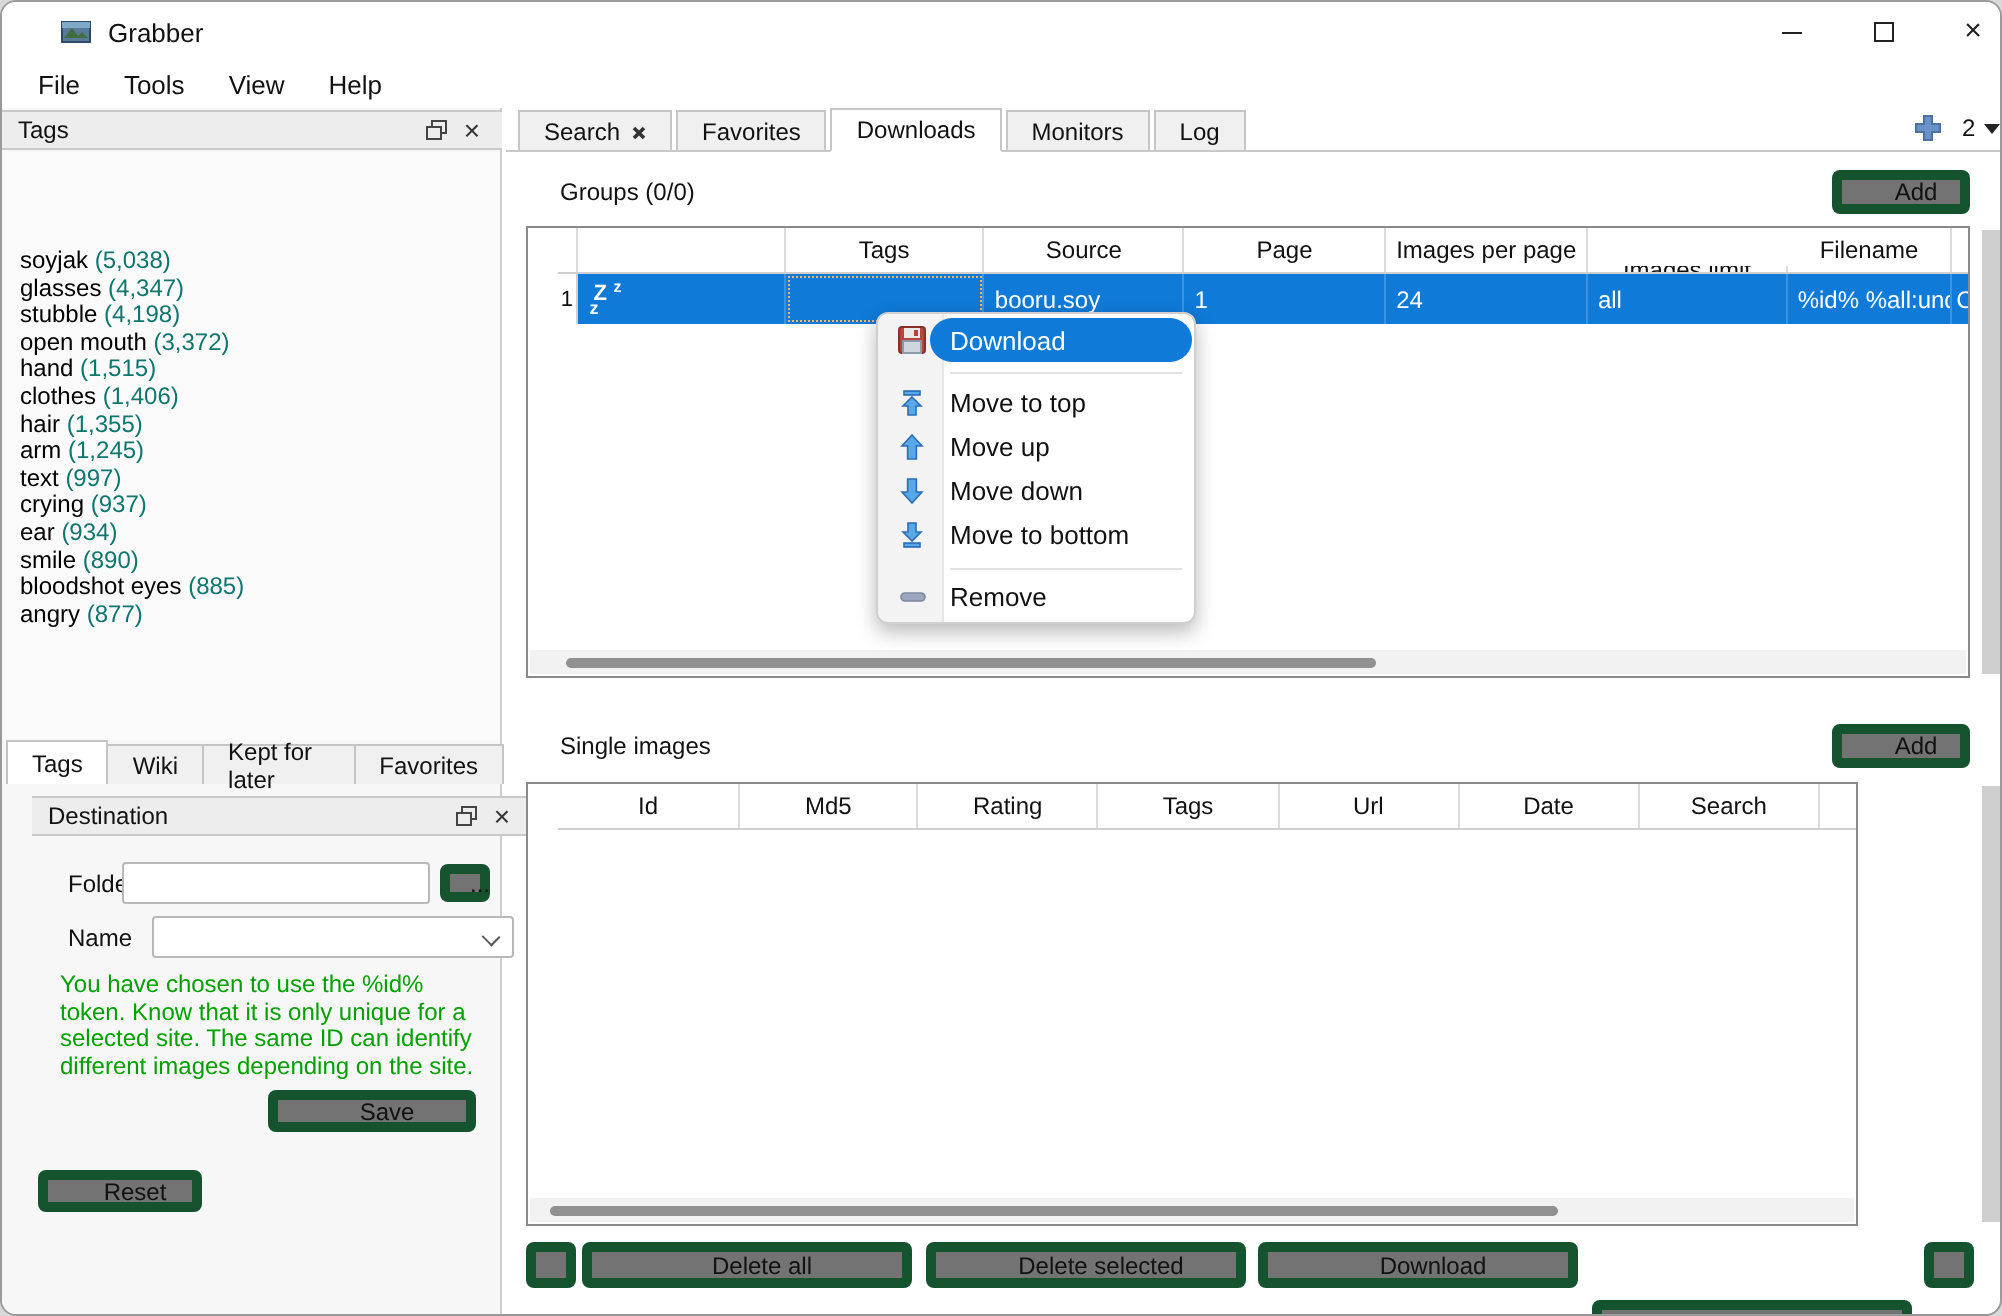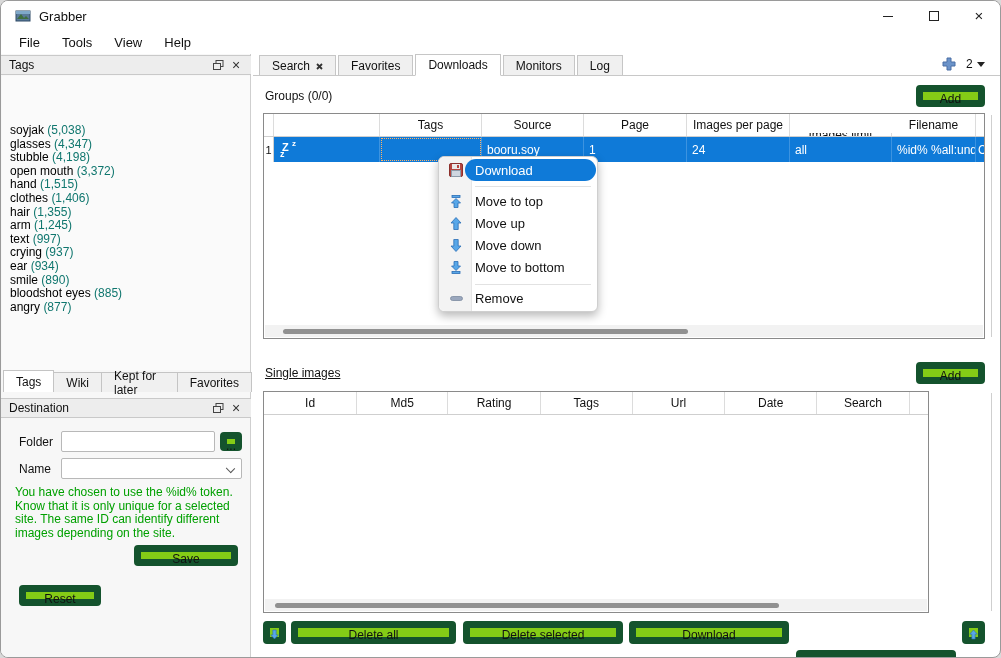--- a/index.html
+++ b/index.html
@@ -1,20 +1,20 @@
 <!DOCTYPE html>
 <html><head>
 <meta charset="utf-8">
 <style>
   * { margin:0; padding:0; box-sizing:border-box; }
   html,body { background:#d9d9d9; }
   body { font-family:"Liberation Sans", sans-serif; font-size:12px; color:#111; }
   #window { position:relative; width:1001px; height:658px; background:#fff;
             border:1px solid #9a9a9a; border-radius:8px; overflow:hidden; }
-  .abs { position:absolute; }
+  .abs { position:absolute;padding-left:15px; }
 
   
   .titlebar { left:0; top:0; width:1001px; height:30px; background:#fff; }
   .app-title { left:38px; top:8px; font-size:13px; }
   .winbtn { width:30px; height:22px; top:4px; display:flex; align-items:center; justify-content:center; cursor:default; }
   .min-glyph { width:10px; height:1px; background:#222; display:inline-block; }
   .max-glyph { width:10px; height:10px; border:1px solid #222; display:inline-block; }
   .close-glyph { font-size:15px; line-height:10px; color:#222; }
 
   
@@ -34,22 +34,22 @@
 
   .left-tabbar { left:0; top:316px; width:250px; height:22px; display:flex; align-items:flex-end; padding-left:2px; }
   .ltab { height:20px; padding:0 12px; display:flex; align-items:center; font-size:12px;
           background:#f0f0f0; border:1px solid #c4c4c4; border-bottom:none; margin-right:-1px; }
   .ltab.active { background:#fff; height:22px; position:relative; z-index:2; }
 
   .dest-header-wrap { left:0; top:344px; width:250px; }
   .dest-content { left:0; top:365px; width:250px; }
   .form-label { font-size:12px; color:#111; }
   .text-input { background:#fff; border:1px solid #b8b8b8; border-radius:2px; height:21px; font-size:12px; padding:0 4px; }
-  .btn { background:#84cc16; border:7px solid #14532d; border-radius:4px; font-size:12px; color:#111;
-         display:flex; justify-content:center; cursor:default; }
+  .btn { background:#737373; border:5px solid #14532d; border-radius:4px; font-size:12px; color:#111;
+         display:flex; align-items:center; justify-content:center; cursor:default; }
   .combo { background:#fff; border:1px solid #b8b8b8; border-radius:2px; height:21px; position:relative; }
   .chevron { position:absolute; right:7px; top:6px; width:7px; height:7px; border-right:1px solid #555; border-bottom:1px solid #555; transform:rotate(45deg) scale(1,0.9); }
   .warning-text { color:#00a000; font-size:12px; line-height:13.6px; }
 
   
   .main-tabbar { left:252px; top:53px; width:749px; height:21px; }
   .main-tabs { position:absolute; left:6px; top:0; display:flex; align-items:flex-end; height:21px; }
   .mtab { height:20px; padding:0 12px; display:flex; align-items:center; gap:6px; font-size:12px;
           background:#f0f0f0; border:1px solid #c6c6c6; border-bottom:none; margin-right:2px; }
   .mtab.active { background:#fff; height:22px; position:relative; z-index:3; border-bottom:1px solid #fff; margin-bottom:-1px; }
@@ -333,21 +333,21 @@
     <div class="ctx-item" style="top:130px;">
       <span class="ctx-ico">
         <svg width="13" height="5" viewBox="0 0 13 5">
             <rect x="0.5" y="0.5" width="12" height="4" rx="2" fill="#9aa7bd" stroke="#7c8aa0" stroke-width="0.8"></rect>
           </svg>
       </span>
       <span class="ctx-label">Remove</span>
     </div>
   </div>
 
-  <span class="abs" style="left:264px;top:365px;text-decoration:underline;">Single images</span>
+  <span class="abs" style="left:264px;top:365px;">Single images</span>
   <div class="abs btn" style="left:915px;top:361px;width:69px;height:22px;">
       <span>Add</span>
     </div>
 
   <div class="abs tframe" style="left:262px;top:390px;width:666px;height:222px;">
     <div class="thead">
       <div class="th" style="width:101px;">Id</div>
       <div class="th" style="width:99px;">Md5</div>
       <div class="th" style="width:100px;">Rating</div>
       <div class="th" style="width:100px;">Tags</div>

